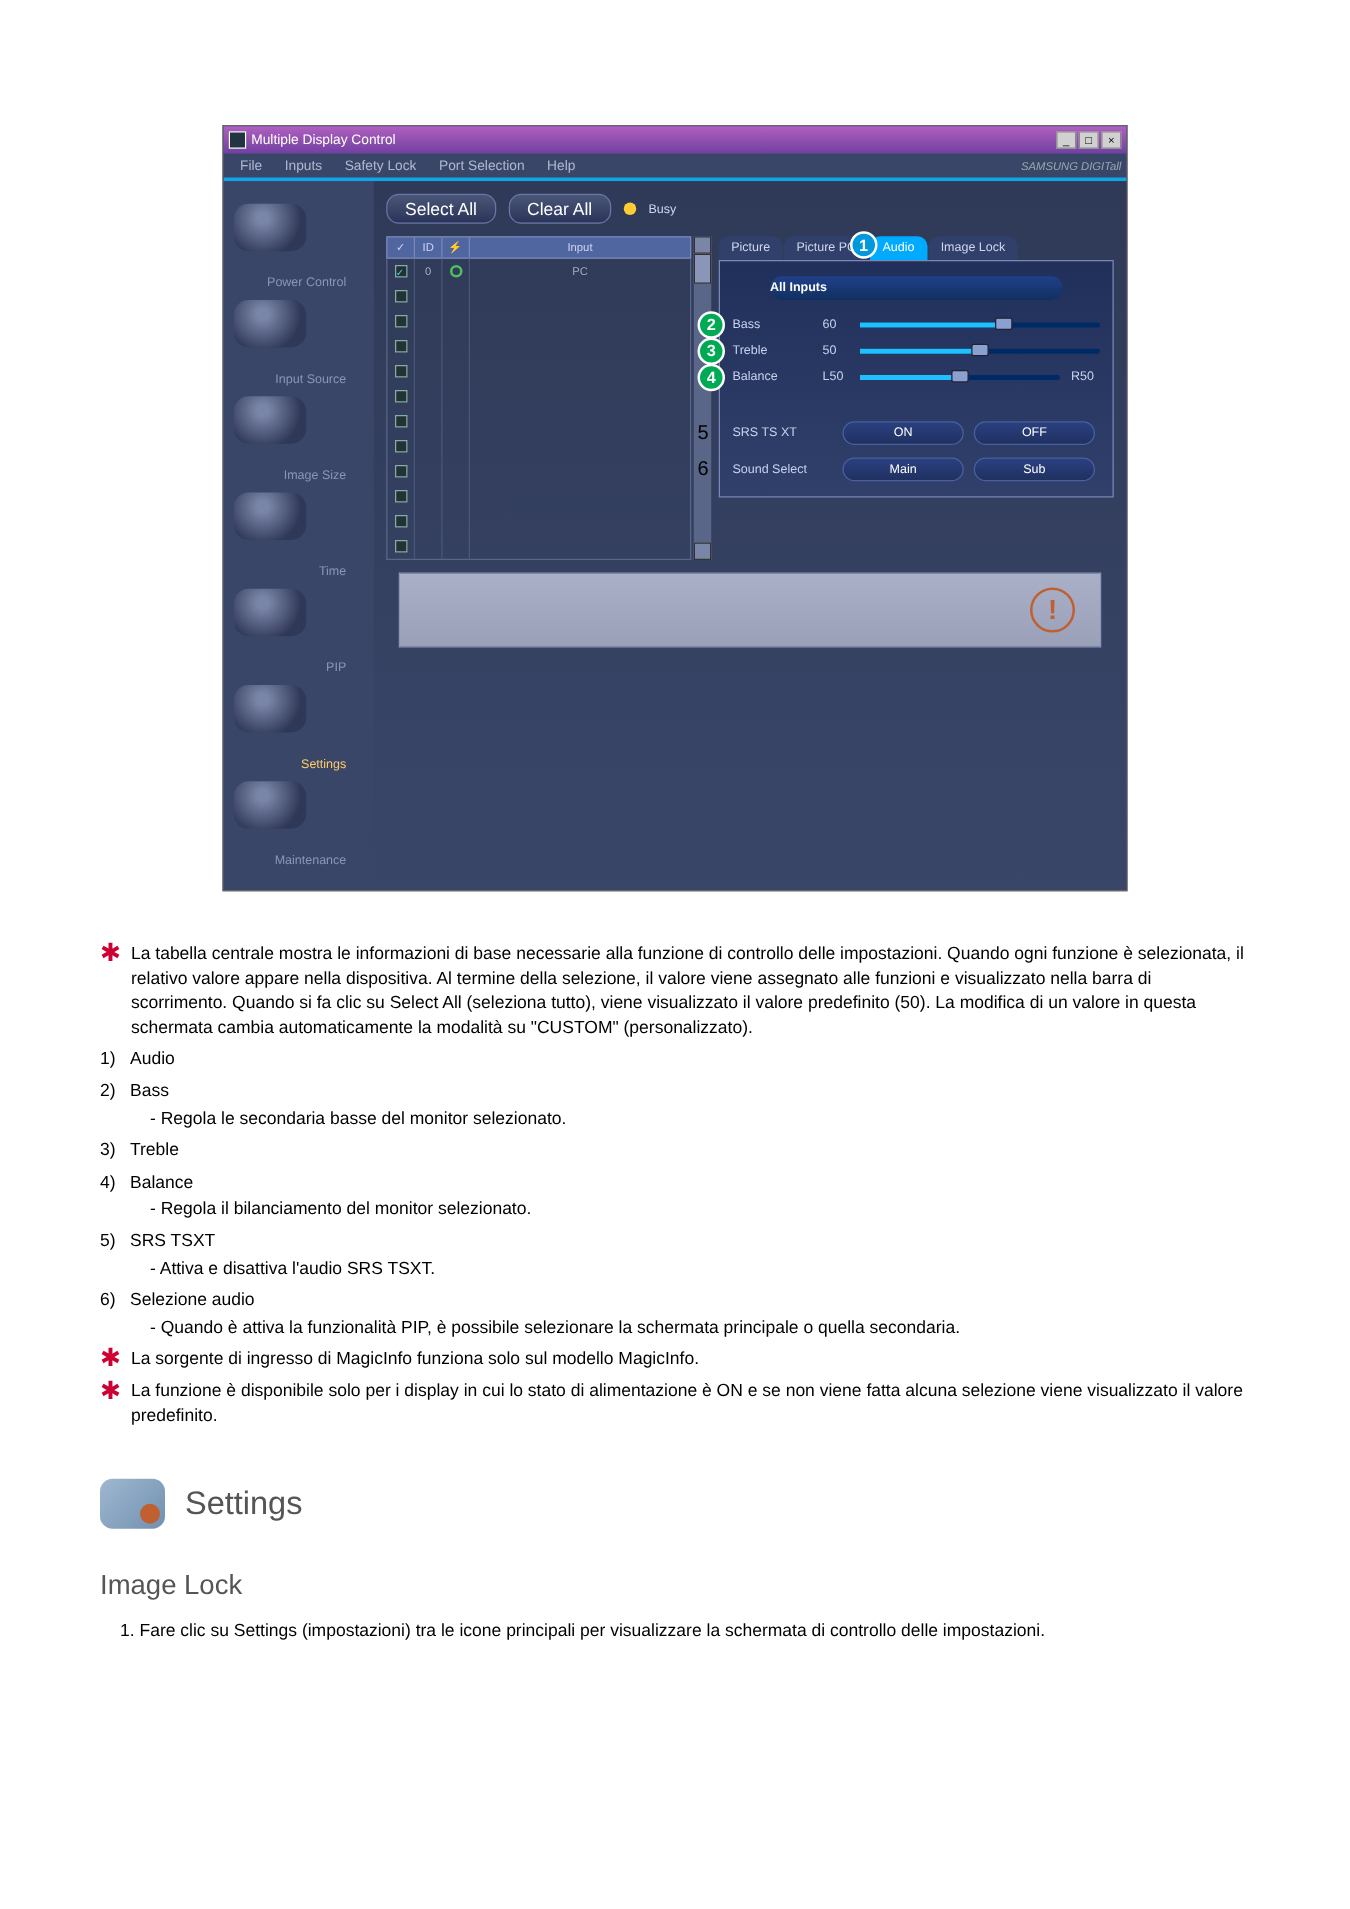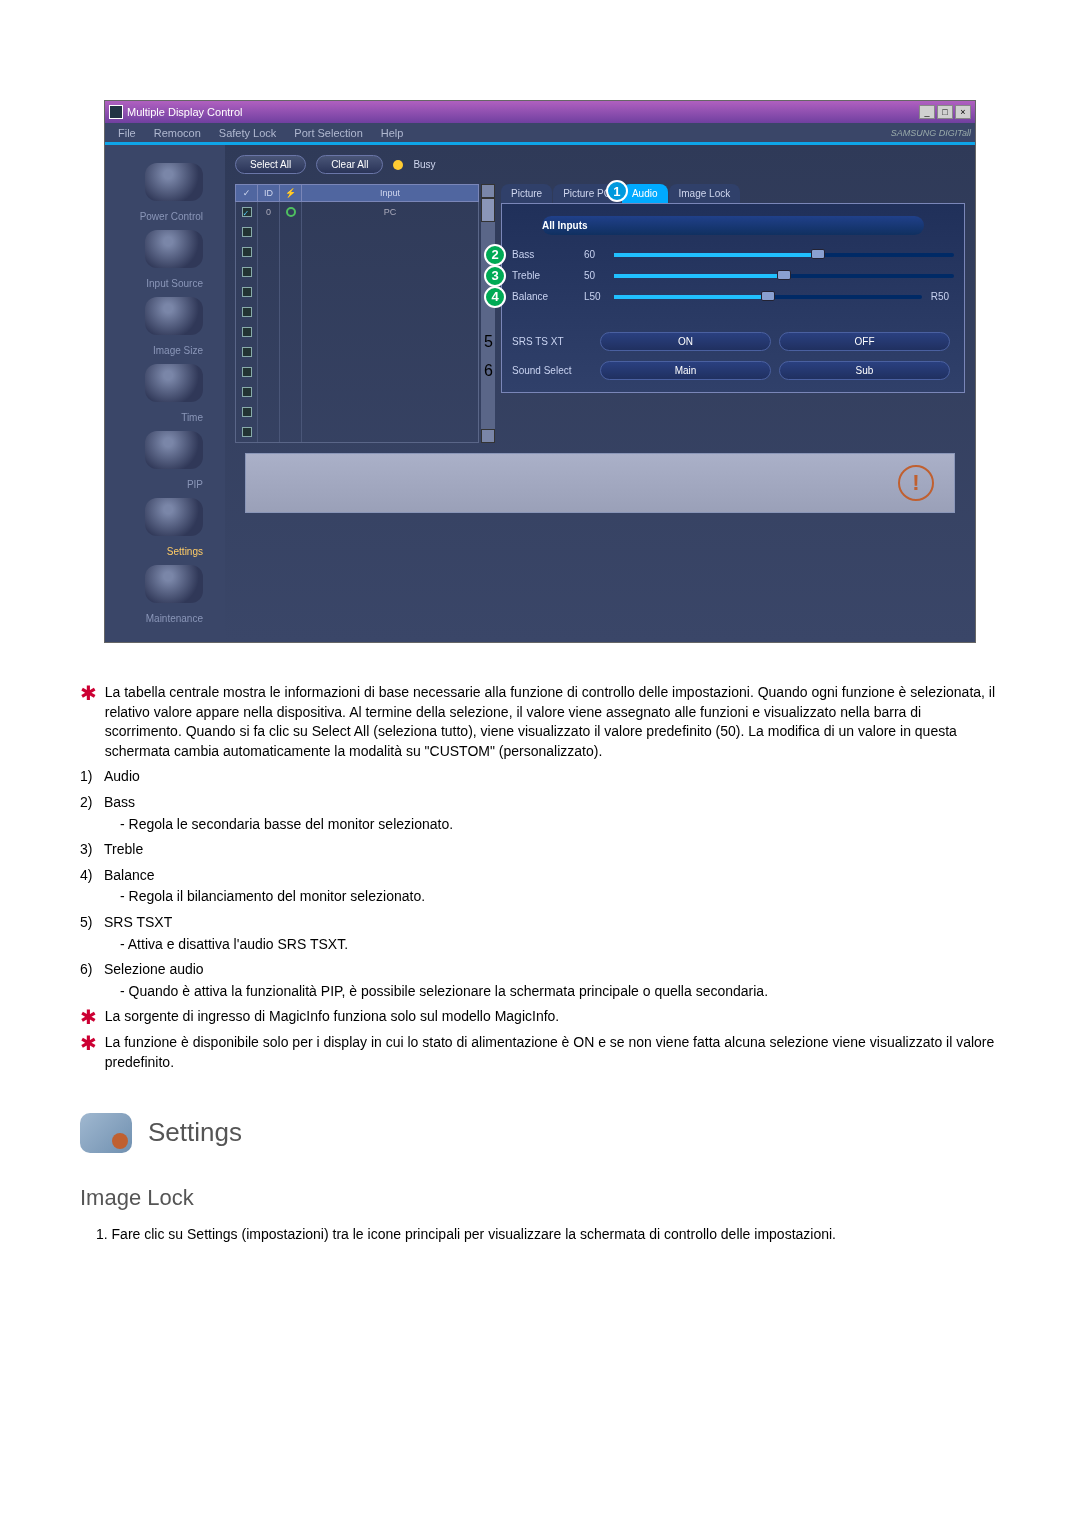--- a/index.html
+++ b/index.html
@@ -1,39 +1,39 @@
 <!DOCTYPE html>
 <html><head>
 <meta charset="utf-8">
 <style>
   * { box-sizing: border-box; margin: 0; padding: 0; }
   body { font-family: Arial, sans-serif; background: #fff; width: 1080px; margin: 0 auto; }
   .page { padding: 60px 80px; }
 
   
-  .mdc-window { width: 872px; margin: 40px auto 40px auto; background: #3a4668; border: 1px solid #666; }
+  .mdc-window { width: 724px; margin: 40px auto 40px auto; background: #3a4668; border: 1px solid #666; }
   .mdc-titlebar { background: linear-gradient(to bottom, #b060c0, #7040a0); height: 22px; color: #fff; font-size: 11px; display: flex; align-items: center; padding: 0 4px; }
   .mdc-titlebar .titlebar-icon { width: 14px; height: 14px; background: #234; margin-right: 4px; border: 1px solid #fff; }
   .mdc-titlebar .winbtns { margin-left: auto; display: flex; gap: 2px; }
   .mdc-titlebar .winbtn { width: 16px; height: 14px; background: #d0d0d0; border: 1px solid #888; font-size: 9px; color: #000; display: flex; align-items: center; justify-content: center; }
 
   .mdc-menubar { background: #3a4668; height: 22px; color: #b0b8d0; font-size: 11px; display: flex; align-items: center; padding: 0 4px; border-bottom: 3px solid #0ea5e9; }
   .mdc-menubar .menu-item { padding: 2px 8px; border: 1px solid transparent; }
   .mdc-menubar .brand { margin-left: auto; color: #9aa; font-size: 9px; font-style: italic; }
 
   .mdc-body { display: flex; background: #3a4668; }
   .mdc-sidebar { width: 120px; padding: 18px 8px; display: flex; flex-direction: column; gap: 8px; }
-  .sidebar-ico { width: 90px; display: flex; flex-direction: column; align-items: flex-end; gap: 10px; }
+  .sidebar-ico { width: 90px; display: flex; flex-direction: column; align-items: flex-start; gap: 20px; }
   .sidebar-ico .ico-box { width: 58px; height: 38px; background: radial-gradient(circle at 40% 30%, #7a86a8 10%, #303858 70%); border-radius: 12px; position: relative; }
   .sidebar-ico .lbl { color: #8a96b8; font-size: 10px; text-align: right; width: 100%; }
   .sidebar-ico.sel .lbl { color: #ffcc66; }
 
   .mdc-main { flex: 1; padding: 10px; background: linear-gradient(to bottom, #2f3a58, #3a4668); }
   .mdc-topbtns { display: flex; align-items: center; gap: 10px; margin-bottom: 10px; }
-  .pill-btn { background: linear-gradient(to bottom, #4a5678, #2a3458); color: #fff; font-size: 10px; padding: 3px 14px; border-radius: 10px; border: 1px solid #6a76a8; }
+  .pill-btn { background: linear-gradient(to bottom, #4a5678, #2a3458); color: #fff; font-size: 14px; padding: 3px 14px; border-radius: 10px; border: 1px solid #6a76a8; }
   .busy-dot { width: 10px; height: 10px; background: #ffcc33; border-radius: 50%; }
   .busy-lbl { color: #cfd6ee; font-size: 10px; }
 
   .mdc-cols { display: flex; gap: 6px; }
   .grid-col { width: 260px; }
   .grid-head { display: flex; background: #5066a0; border: 1px solid #7a86b8; }
   .gh { font-size: 9px; color: #cfd6ee; text-align: center; padding: 3px 0; border-right: 1px solid #7a86b8; }
   .gh.c1 { width: 22px; } .gh.c2 { width: 22px; } .gh.c3 { width: 22px; } .gh.c4 { flex: 1; border-right: none; }
   .grid-rows { border: 1px solid #5a6688; border-top: none; }
   .gr { display: flex; height: 20px; align-items: center; }
@@ -102,21 +102,21 @@
       <span>Multiple Display Control</span>
       <div class="winbtns">
         <div class="winbtn">_</div>
         <div class="winbtn">□</div>
         <div class="winbtn">×</div>
       </div>
     </div>
 
     <div class="mdc-menubar">
       <div class="menu-item">File</div>
-      <div class="menu-item">Remocon</div>
+      <div class="menu-item">Inputs</div>
       <div class="menu-item">Safety Lock</div>
       <div class="menu-item">Port Selection</div>
       <div class="menu-item">Help</div>
       <div class="brand">SAMSUNG DIGITall</div>
     </div>
 
     <div class="mdc-body">
       <div class="mdc-sidebar">
         <div class="sidebar-ico">
             <div class="ico-box"></div>

